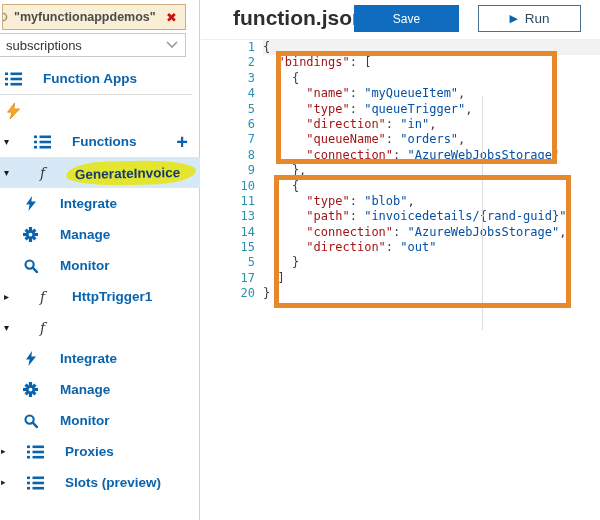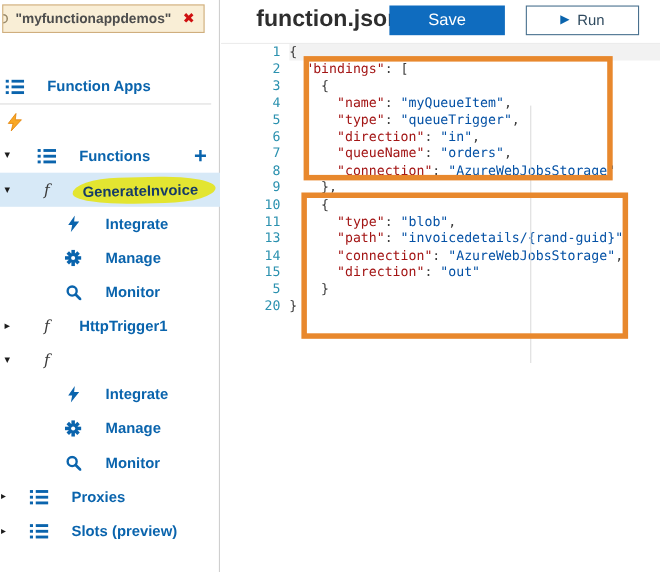--- a/index.html
+++ b/index.html
@@ -26,21 +26,21 @@
   #search-close{color:var(--close-red);font-size:13px;font-weight:bold;padding:0 8px;cursor:pointer;}
   #subscriptions{position:absolute;left:-1px;top:33px;width:187px;height:24px;background:#fff;
     border:1px solid #c8c8c8;display:flex;align-items:center;font-size:13px;color:#333;
     padding-left:6px;cursor:pointer;}
   #subscriptions .chev{margin-left:auto;padding-right:7px;display:flex;align-items:center;}
 
   #nav{position:absolute;left:0;top:63px;width:200px;}
   .nav-row{height:31px;display:flex;align-items:center;cursor:pointer;position:relative;gap:16px;}
   .nav-row.l0{padding-left:4px;}
   .nav-row.l1{padding-left:4px;}
-  .nav-row.l2{padding-left:21px;margin-left:36px;}
+  .nav-row.l2{padding-left:21px;}
   .nav-row.selected{background:var(--selected-row);}
   .expander{width:13px;flex:0 0 auto;font-size:10px;color:#1c1c1c;line-height:1;}
   .expander.sm{width:9px;font-size:9px;margin-left:-3px;}
   .nav-ico{flex:0 0 auto;display:inline-flex;align-items:center;justify-content:center;
     width:19px;color:var(--accent-blue);}
   .fx{font-family:"DejaVu Serif","Liberation Serif",serif;font-style:italic;
     font-size:14px;color:#3a3a3a;}
   .nav-label{font-size:13.5px;font-weight:600;color:var(--accent-blue);margin-left:4px;
     white-space:nowrap;}
   .selected .nav-label{color:#163b66;}
@@ -49,21 +49,21 @@
   .plus-btn{margin-left:auto;padding-right:12px;color:var(--accent-blue);
     font-size:20px;font-weight:600;line-height:1;cursor:pointer;}
   .nav-divider{height:1px;background:#dcdcdc;margin:0 8px 0 0;}
 
   
   #main{position:absolute;left:201px;top:0;right:0;bottom:0;background:#fff;}
   #main-header{position:relative;height:40px;border-bottom:1px solid #ececec;}
   #file-title{position:absolute;left:32px;top:6px;font-size:21px;font-weight:600;
     color:var(--title-text);}
   #save-btn{position:absolute;left:153px;top:5px;width:105px;height:27px;
-    background:var(--save-bg);color:#fff;border:none;font-size:15px;
+    background:var(--save-bg);color:#fff;border:none;font-size:12px;
     font-family:inherit;cursor:pointer;}
   #run-btn{position:absolute;left:277px;top:5px;width:103px;height:27px;background:#fff;
     border:1.5px solid var(--run-border);color:var(--run-text);font-size:13.5px;
     font-family:inherit;cursor:pointer;display:flex;align-items:center;justify-content:center;gap:7px;}
   #run-btn .play{color:var(--accent-blue);font-size:11px;line-height:1;}
 
   
   #editor{position:absolute;left:0;top:40px;right:0;bottom:0;
     font-family:"DejaVu Sans Mono","Liberation Mono",monospace;font-size:12px;cursor:text;}
   .code-line{display:flex;height:15.4px;line-height:15.4px;}
@@ -86,20 +86,28 @@
 
 <div id="sidebar">
   <div id="searchbox">
     <span class="stub">
       <svg width="11" height="11" viewBox="0 0 11 11">
           <circle cx="5" cy="5" r="3.6" fill="none" stroke="#9a8a6a" stroke-width="1.4"></circle>
         </svg>
     </span>
     <span id="search-value">"myfunctionappdemos"</span>
     <span id="search-close">✖</span>
+  </div>
+  <div id="subscriptions">
+    <span>subscriptions</span>
+    <span class="chev">
+      <svg width="12" height="8" viewBox="0 0 12 8">
+          <polyline points="1,1 6,6 11,1" fill="none" stroke="#9a9a9a" stroke-width="1.6"></polyline>
+        </svg>
+    </span>
   </div>
   <div id="nav">
       <div class="nav-row l0">
         <span class="nav-ico">
           <svg width="17" height="14" viewBox="0 0 17 14" fill="currentColor">
             <rect y="0.5" width="3" height="2.6"></rect>
             <rect x="5.5" y="0.5" width="11.5" height="2.6"></rect>
             <rect y="5.7" width="3" height="2.6"></rect>
             <rect x="5.5" y="5.7" width="11.5" height="2.6"></rect>
             <rect y="10.9" width="3" height="2.6"></rect>
@@ -312,20 +320,24 @@
         </div>
         <div class="code-line">
           <div class="ln">15</div>
           <div class="lc"><span class="tp">      </span><span class="tk">"direction"</span><span class="tp">: </span><span class="tv">"out"</span></div>
         </div>
         <div class="code-line">
           <div class="ln">5</div>
           <div class="lc"><span class="tp">    }</span></div>
         </div>
         <div class="code-line">
+          <div class="ln">17</div>
+          <div class="lc"><span class="tp">  ]</span></div>
+        </div>
+        <div class="code-line">
           <div class="ln">20</div>
           <div class="lc"><span class="tp">}</span></div>
         </div>
       </div>
   </div>
 </div>
 
 <div class="ann" id="ann1"></div>
 <div class="ann" id="ann2"></div>
 

